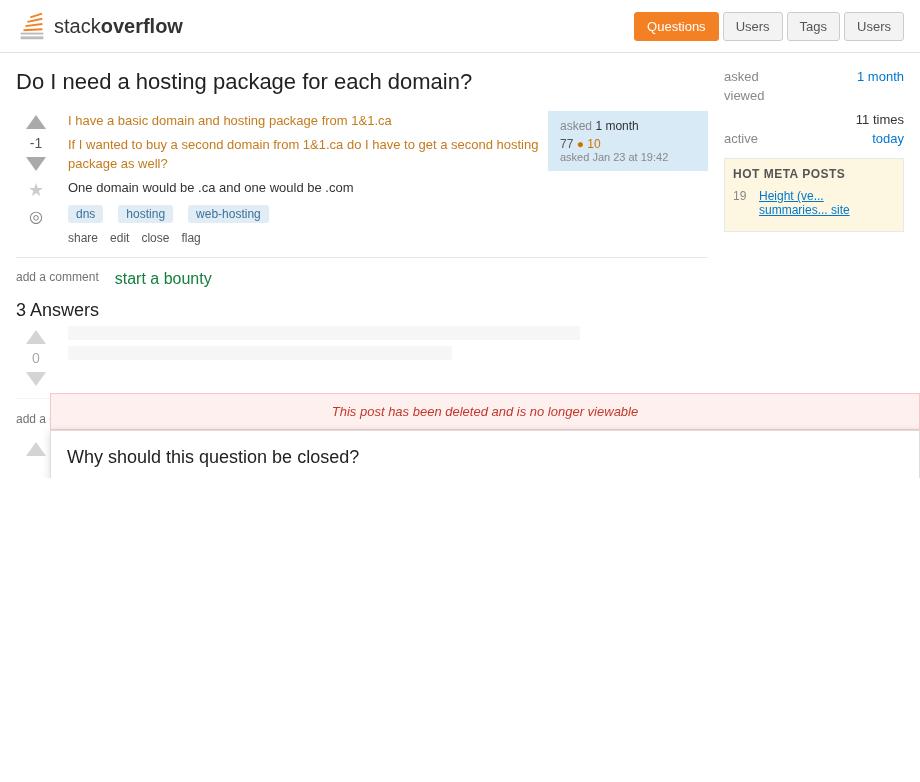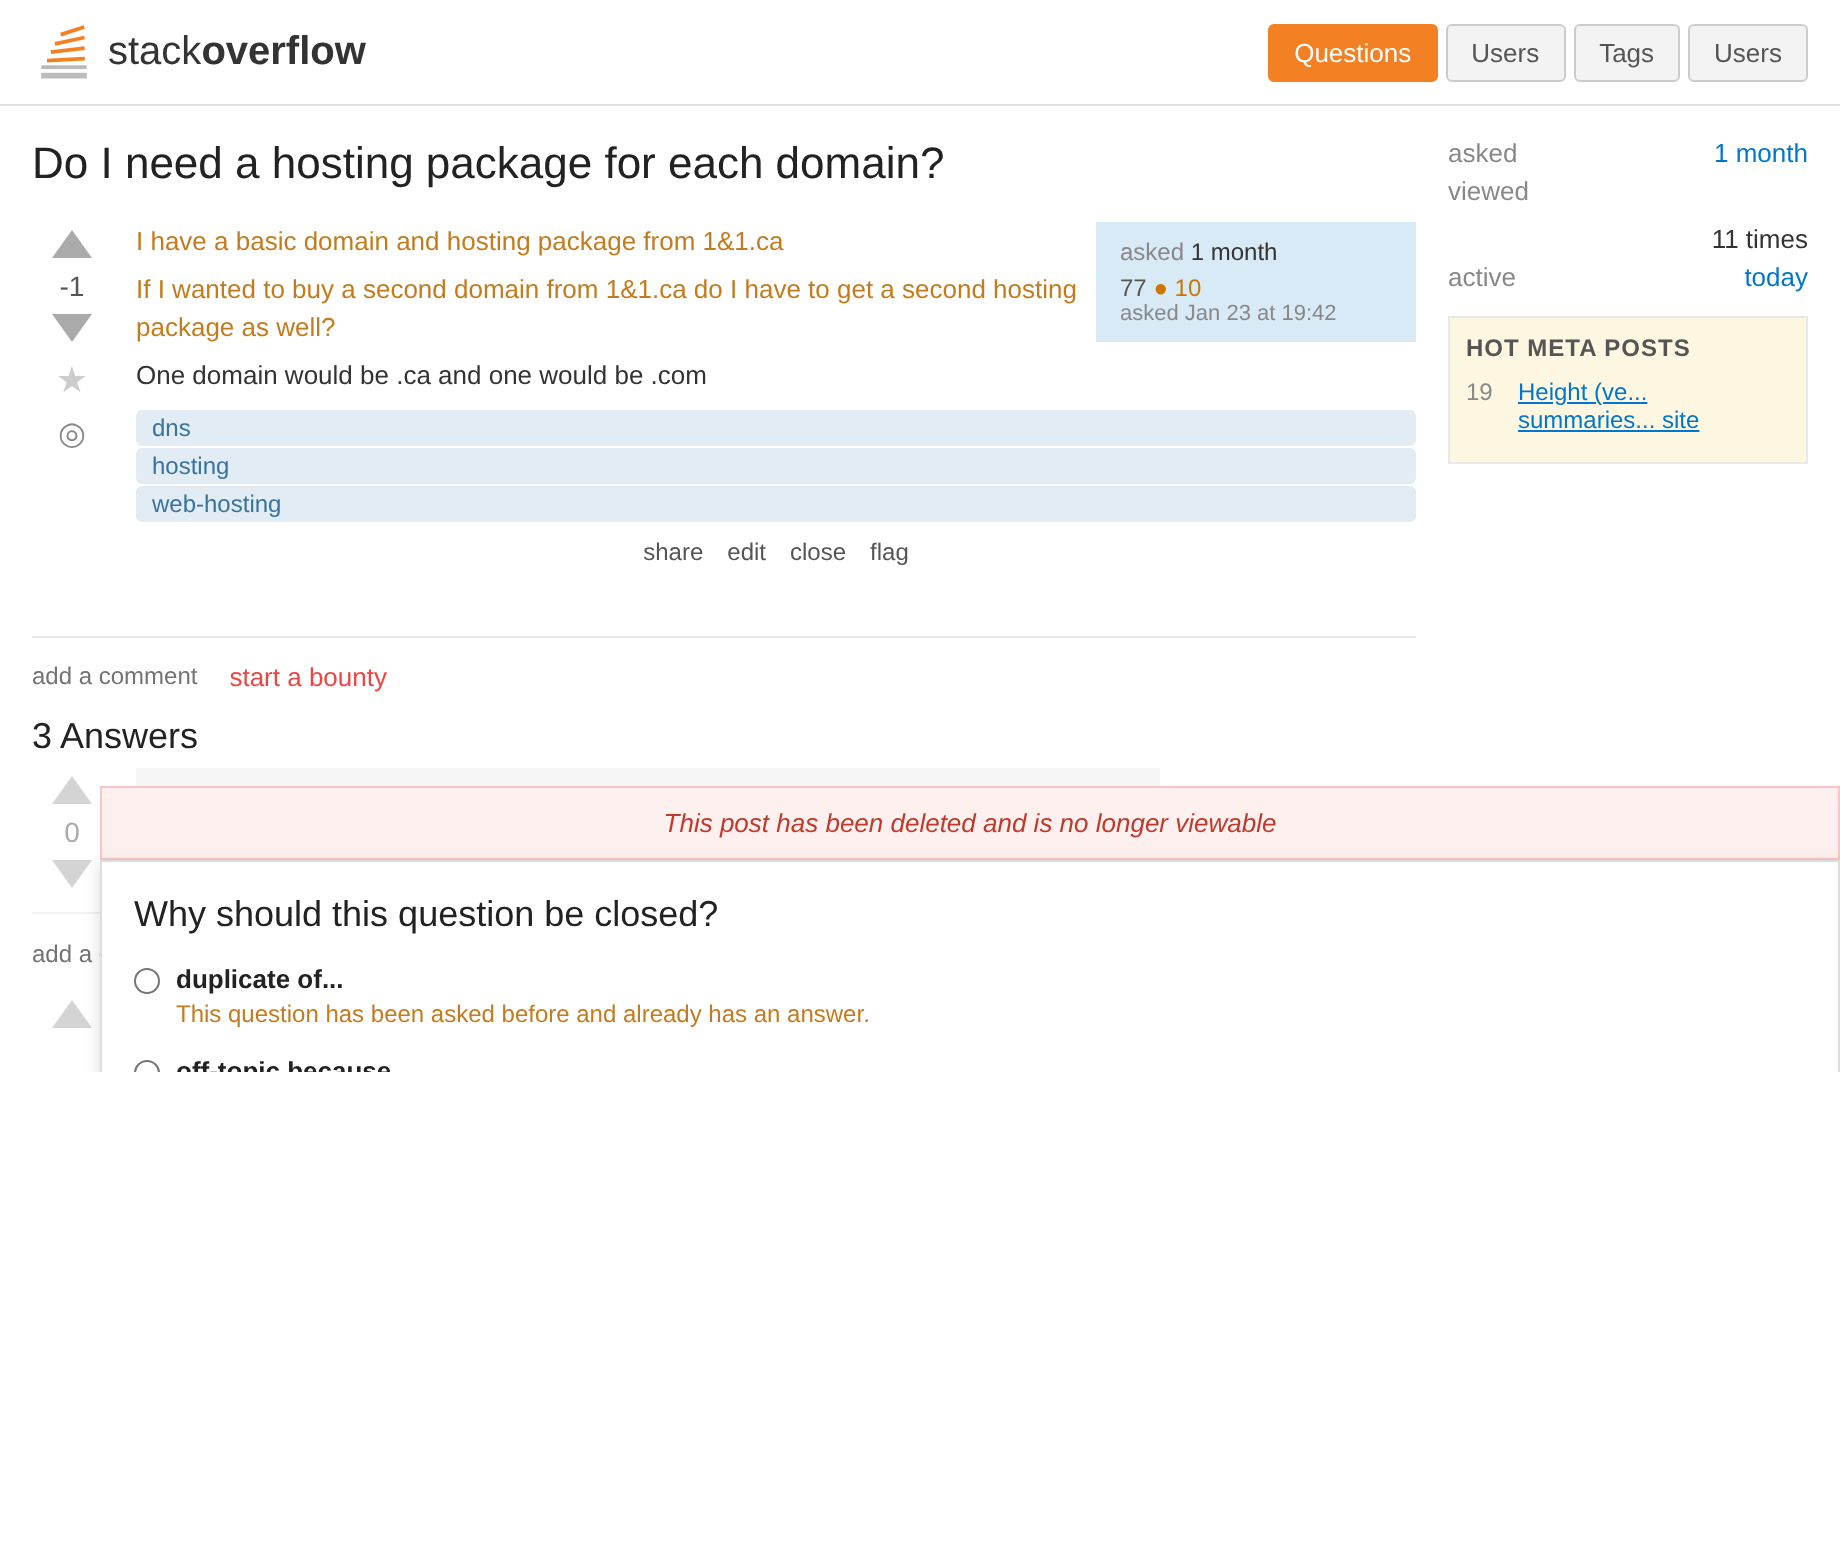--- a/index.html
+++ b/index.html
@@ -116,40 +116,38 @@
 
     
     .question-body {
       flex: 1;
     }
     .q-text { color: #c47b1e; font-size: 13px; line-height: 1.5; }
     .q-line { margin-bottom: 4px; line-height: 1.5; }
 
     .tags-row {
       display: flex;
-      gap: 1px;
+      gap: 15px;
       margin: 8px 0;
-      flex-direction: column;
     }
     .tag {
       background: #e1ecf4;
       color: #39739d;
       padding: 2px 8px;
       border-radius: 3px;
       font-size: 12px;
       cursor: pointer;
     }
 
     .actions-row {
       display: flex;
       gap: 12px;
       font-size: 12px;
       color: #555;
-      margin-bottom: 23px;
-      justify-content: center;
+      margin-bottom: 0;
     }
     .actions-row span { cursor: pointer; }
 
     
     .asked-box {
       float: right;
       background: #d9eaf7;
       padding: 8px 12px;
       font-size: 12px;
       min-width: 160px;
@@ -277,21 +275,21 @@
       line-height: 1.4;
     }
     .close-option-desc a { color: #0077cc; text-decoration: none; }
     .close-option-desc.gray { color: #555; }
     .clarify-section {
       padding: 8px 0 8px 24px;
     }
 
     
     .add-comment { color: #737373; font-size: 12px; cursor: pointer; }
-    .start-bounty { color: #ef4444; font-size: 13px; cursor: pointer; }
+    .start-bounty { color: #15803d; font-size: 16px; cursor: pointer; }
   </style>
 </head>
 <body>
 
 <div class="header">
   <div class="logo-area">
 
     <svg class="logo-icon" viewBox="0 0 32 38" xmlns="http://www.w3.org/2000/svg">
       <rect x="4" y="30" width="24" height="3" fill="#bcbbbb"></rect>
       <rect x="4" y="26" width="24" height="2" fill="#bcbbbb"></rect>

